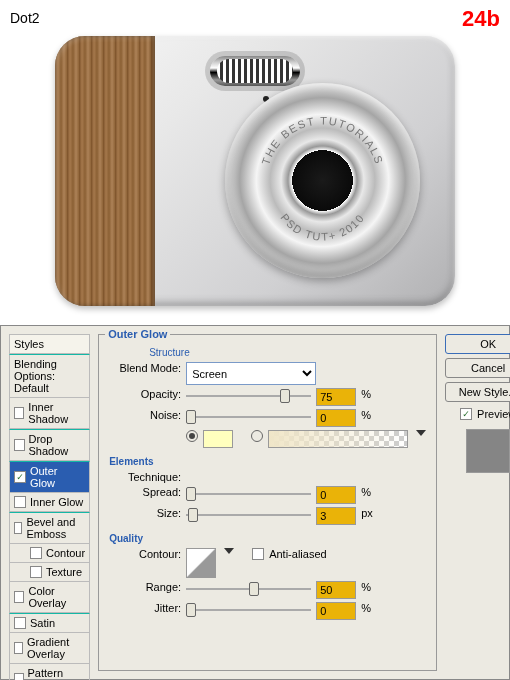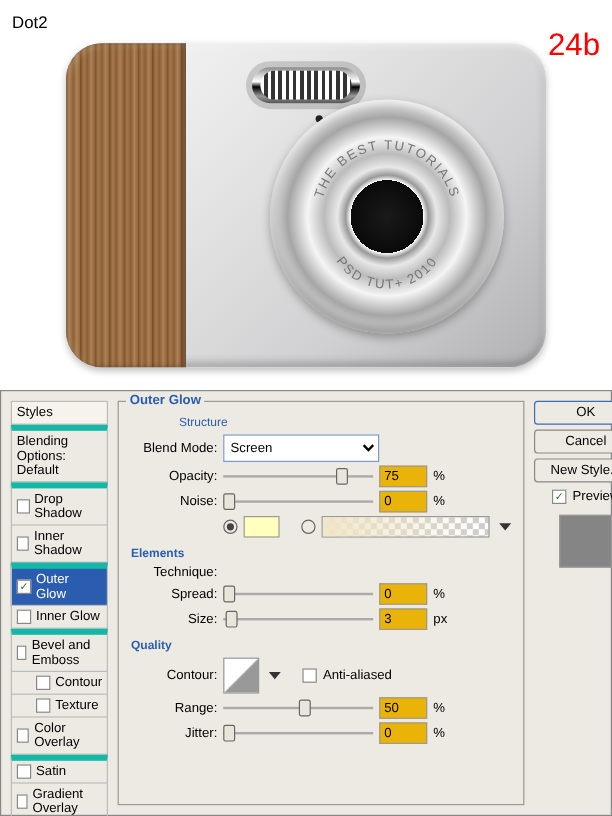--- a/index.html
+++ b/index.html
@@ -1,19 +1,19 @@
 <!DOCTYPE html>
 <html><head>
 <meta charset="utf-8">
 <style>
 *{box-sizing:border-box;margin:0;padding:0;font-family:Tahoma,Arial,sans-serif;font-size:11px}
 body{background:#fff;width:510px;height:680px}
 .canvas{height:325px;background:#fff;position:relative;padding:10px}
 .title{font-size:14px;color:#000000}
-.step{position:absolute;right:10px;top:22px;color:red;font-size:26px;font-weight:normal}
+.step{position:absolute;right:10px;top:6px;color:red;font-size:22px;font-weight:bold}
 .camera{width:400px;height:270px;margin:10px auto 0;position:relative;background:linear-gradient(to right,#8a6034 0%,#a07448 35%,#c8a878 100%) left/100px 100% no-repeat, linear-gradient(135deg,#f8f8f8 0%,#e8e8e8 30%,#d0d0d2 70%,#b0b0b2 100%);border-radius:30px;box-shadow:inset 0 2px 5px rgba(255,255,255,.7),inset 0 -3px 8px rgba(0,0,0,.3),0 3px 6px rgba(0,0,0,.25)}
 .wood{position:absolute;left:0;top:0;width:100px;height:100%;border-radius:30px 0 0 30px;background:repeating-linear-gradient(90deg,#7a5028 0px,#a5784c 3px,#8b6034 6px,#ad8258 9px,#8f6438 12px);box-shadow:inset -2px 0 4px rgba(0,0,0,.4),inset 2px 2px 5px rgba(255,255,255,.2)}
 .flash{position:absolute;top:20px;left:155px;width:90px;height:30px;background:linear-gradient(to bottom,#888 0%,#ccc 20%,#fff 40%,#000 55%,#999 80%,#555 100%);border-radius:15px;box-shadow:0 0 0 5px rgba(0,0,0,.15)}
 .fw{position:absolute;top:23px;left:162px;width:76px;height:24px;border-radius:12px;background:repeating-linear-gradient(90deg,#fff 0,#fff 3px,#333 3px,#333 6px)}
 .dot{position:absolute;top:60px;left:208px;width:6px;height:6px;background:#222;border-radius:3px}
 .mic{position:absolute;top:80px;left:225px;width:20px;height:20px}
 .mic::before,.mic::after{content:"";position:absolute;width:3px;height:3px;background:#111;border-radius:50%}
 .mic::before{left:2px;top:4px}
 .mic::after{left:10px;top:4px}
 .mic span{position:absolute;width:3px;height:3px;background:#111;border-radius:50%;left:6px;top:12px}
@@ -22,29 +22,29 @@
 .lens-text{position:absolute;right:52px;bottom:45px;width:161px;height:161px;pointer-events:none}
 .dlg{height:355px;background:#eceae2;border:1px solid #888;display:flex;padding:8px;gap:8px}
 .col-styles{width:130px}
 .col-main{flex:1}
 .col-btns{width:88px}
 .panel{border:1px solid #999;background:#eceae2}
 .panel-title{position:relative;top:-7px;left:6px;background:#eceae2;display:inline-block;padding:0 3px}
 .styles-list{}
 .styles-item{padding:3px 4px;border:1px solid #bbb;border-top:none;display:flex;align-items:center;gap:4px}
 .styles-item:first-child{border-top:1px solid #bbb;background:#f5f3eb}
-.styles-item.sep{border-top:5px solid #14b8a6}
+.styles-item.sep{border-top:1px solid #14b8a6}
 .styles-item.sel{background:#2a5db0;color:#fff}
 .styles-item.sel .chk{background:#fff}
 .chk{width:12px;height:12px;border:1px solid #888;background:#fff;display:inline-flex;align-items:center;justify-content:center;font-size:9px;color:#2a7030;cursor:pointer}
 .indent{padding-left:20px}
 .group{margin-bottom:8px}
 .group-title{color:#2a5db0;font-weight:bold;margin-bottom:2px}
 .sub-title{color:#2a5db0;font-size:10px;margin-left:40px;margin-bottom:4px}
-.row{display:flex;align-items:center;gap:5px;margin:3px 0}
+.row{display:flex;gap:5px;margin:3px 0}
 .lbl{width:72px;text-align:right}
 select{width:130px;border:1px solid #7a9ac8;background:#fff;padding:1px;height:23px}
 .slider{width:125px;height:16px;position:relative;cursor:pointer}
 .slider::before{content:"";position:absolute;left:0;right:0;top:7px;height:2px;background:#aaa}
 .thumb{position:absolute;width:10px;height:14px;background:#e8e6da;border:1px solid #666;top:1px;border-radius:2px}
 .numbox{width:40px;border:1px solid #999;background:#eab308;padding:2px 3px;text-align:left}
 .unit{width:20px}
 .radio{width:12px;height:12px;border:1px solid #666;border-radius:50%;display:inline-flex;align-items:center;justify-content:center;cursor:pointer}
 .radio.on::after{content:"";width:6px;height:6px;background:#444;border-radius:50%}
 .swatch{width:30px;height:18px;border:1px solid #999;cursor:pointer}
@@ -85,27 +85,27 @@
 
 <div class="dlg">
   <div class="col-styles">
     <div class="styles-list">
       <div class="styles-item">
           <span>Styles</span>
         </div>
       <div class="styles-item sep">
           <span>Blending Options: Default</span>
         </div>
+      <div class="styles-item">
+          <span class="chk"></span>
+          <span>Inner Shadow</span>
+        </div>
       <div class="styles-item sep">
           <span class="chk"></span>
           <span>Drop Shadow</span>
-        </div>
-      <div class="styles-item">
-          <span class="chk"></span>
-          <span>Inner Shadow</span>
         </div>
       <div class="styles-item sep sel">
           <span class="chk">✓</span>
           <span>Outer Glow</span>
         </div>
       <div class="styles-item">
           <span class="chk"></span>
           <span>Inner Glow</span>
         </div>
       <div class="styles-item sep">

